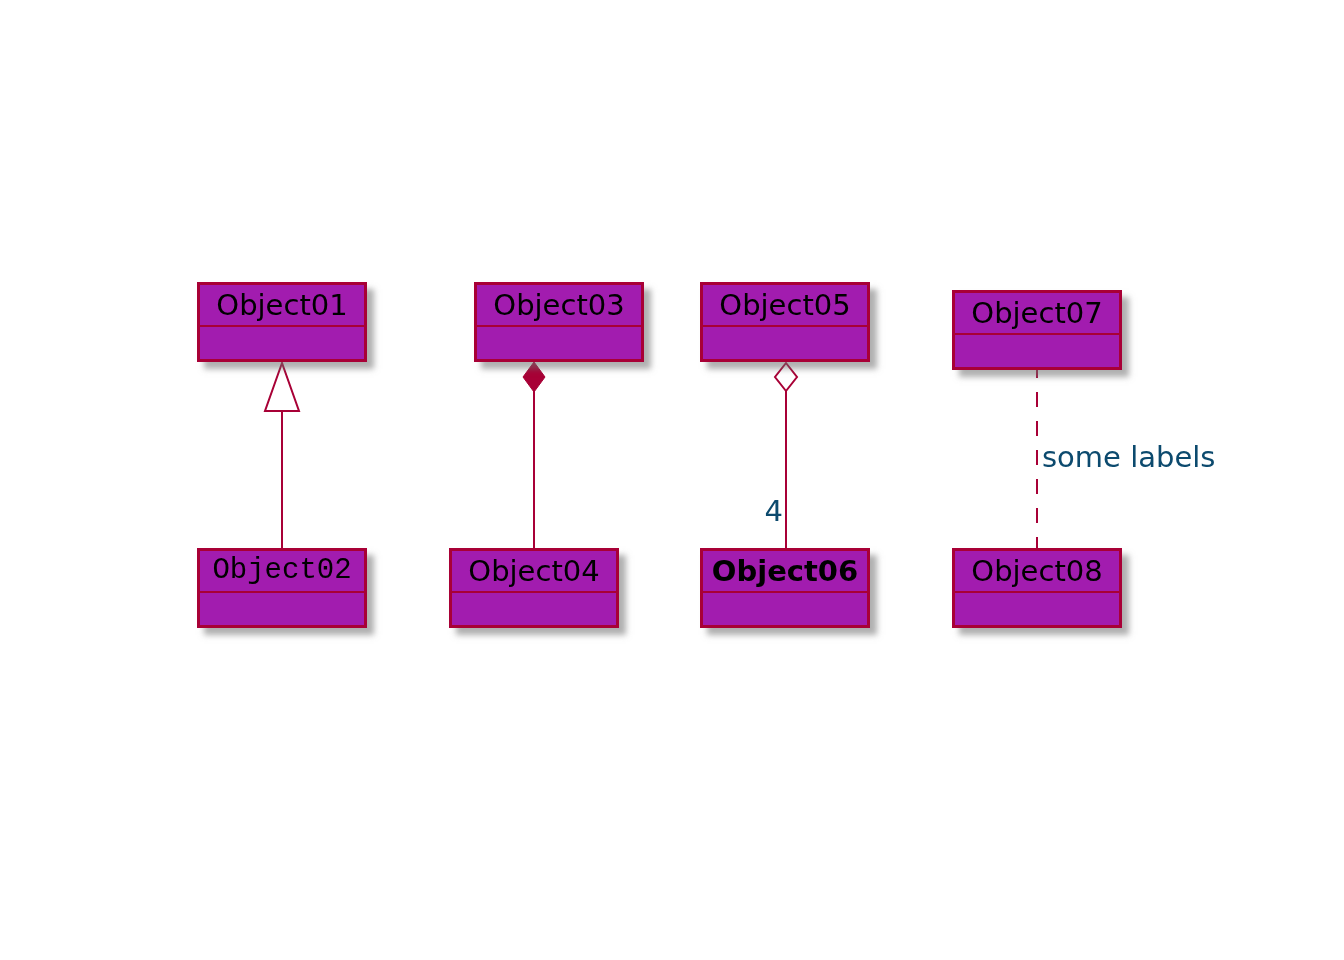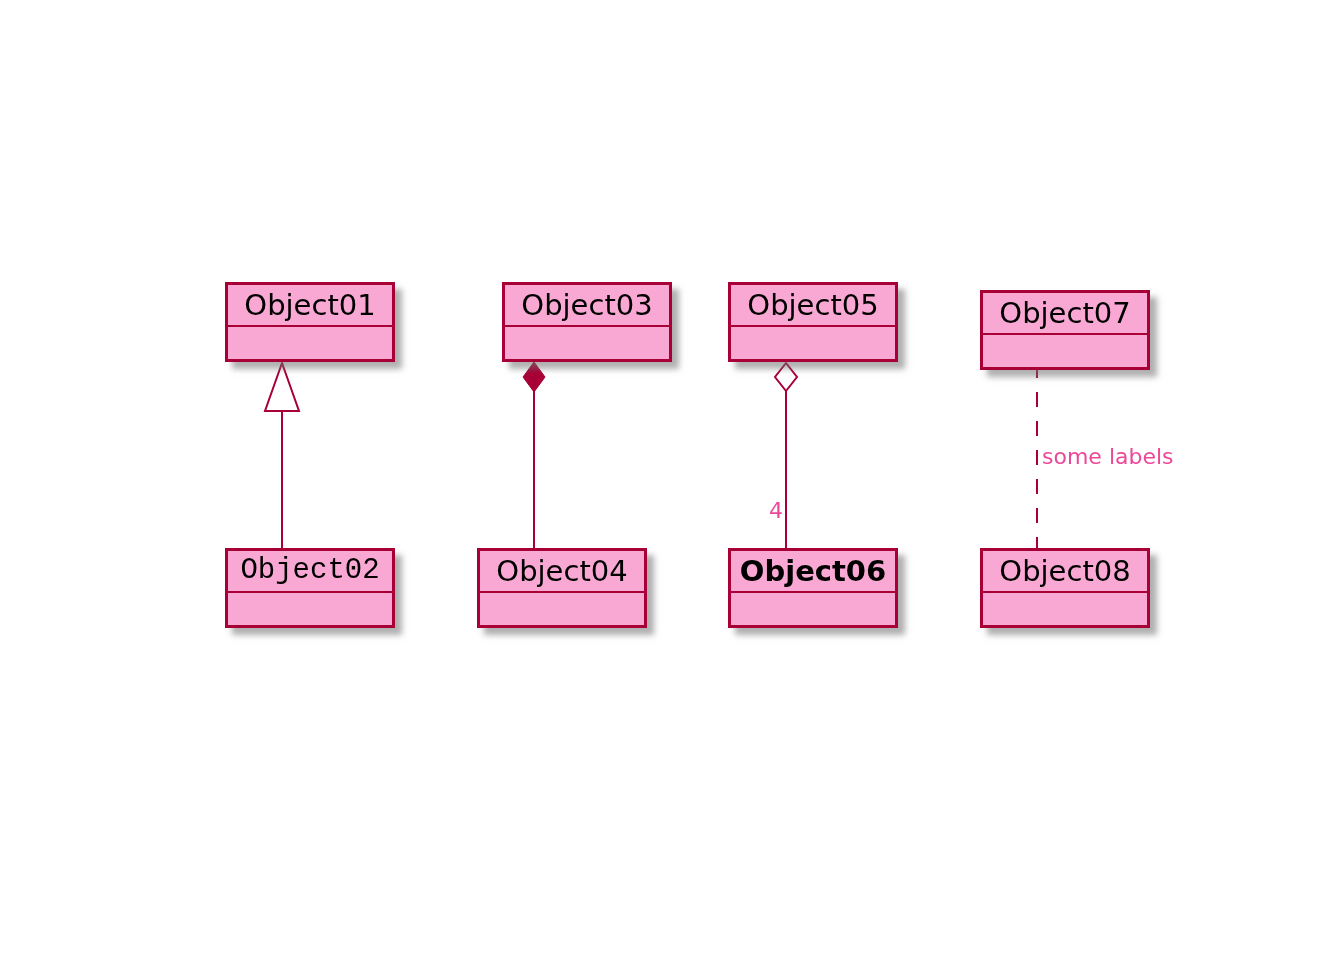--- a/index.html
+++ b/index.html
@@ -20,43 +20,42 @@
     left: 0;
     top: 0;
     width: 1344px;
     height: 960px;
   }
   .node {
     position: absolute;
     width: 170px;
     height: 80px;
     box-sizing: border-box;
-    background: #f9a8d4;
+    background: #a21caf;
     border: 3px solid #A80036;
     box-shadow: 7px 7px 6px rgba(110,110,110,0.55);
-    margin-left: 28px;
   }
   .node-title {
     height: 40px;
     line-height: 40px;
     text-align: center;
     font-size: 29px;
     color: #000000;
     border-bottom: 2px solid #A80036;
     white-space: nowrap;
     overflow: hidden;
   }
   .node-body {
     height: 32px;
   }
   .edge-label {
     position: absolute;
-    font-size: 22px;
+    font-size: 29px;
     line-height: 34px;
-    color: #ec4899;
+    color: #0c4a6e;
     white-space: nowrap;
   }
   .edge-label.qty {
     width: 36px;
     text-align: right;
   }
 </style>
 </head>
 <body>
 

